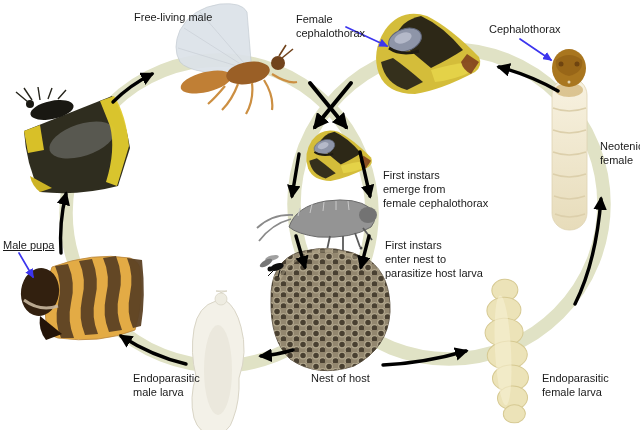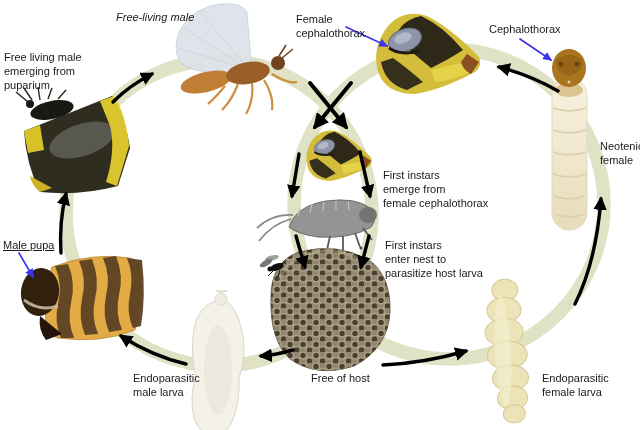--- a/index.html
+++ b/index.html
@@ -154,35 +154,32 @@
     <path class="arr" d="M383 365 Q425 363 466 351" marker-end="url(#mB)"></path>
   </g>
 
   <g>
     <path class="parr" d="M346 27 L387 46" marker-end="url(#mP)"></path>
     <path class="parr" d="M520 39 L551 60" marker-end="url(#mP)"></path>
     <path class="parr" d="M19 253 L33 277" marker-end="url(#mP)"></path>
   </g>
 </svg>
 
-  <div class="lbl" style="left:116px;top:10px;font-style:italic;">Free-living male</div>
+  <div class="lbl" style="left:134px;top:10px;">Free-living male</div>
   <div class="lbl" style="left:296px;top:12px;">Female
 cephalothorax</div>
   <div class="lbl" style="left:489px;top:22px;">Cephalothorax</div>
-  <div class="lbl" style="left:4px;top:50px;">Free living male
-emerging from
-puparium</div>
   <div class="lbl" style="left:600px;top:139px;">Neotenic
 female</div>
   <div class="lbl" style="left:383px;top:168px;">First instars
 emerge from
 female cephalothorax</div>
   <div class="lbl" style="left:385px;top:238px;">First instars
 enter nest to
 parasitize host larva</div>
   <div class="lbl" style="left:3px;top:238px;text-decoration:underline;">Male pupa</div>
   <div class="lbl" style="left:133px;top:371px;">Endoparasitic
 male larva</div>
-  <div class="lbl" style="left:311px;top:371px;">Free of host</div>
+  <div class="lbl" style="left:311px;top:371px;">Nest of host</div>
   <div class="lbl" style="left:542px;top:371px;">Endoparasitic
 female larva</div>
 
 </div>
 
 </body></html>

